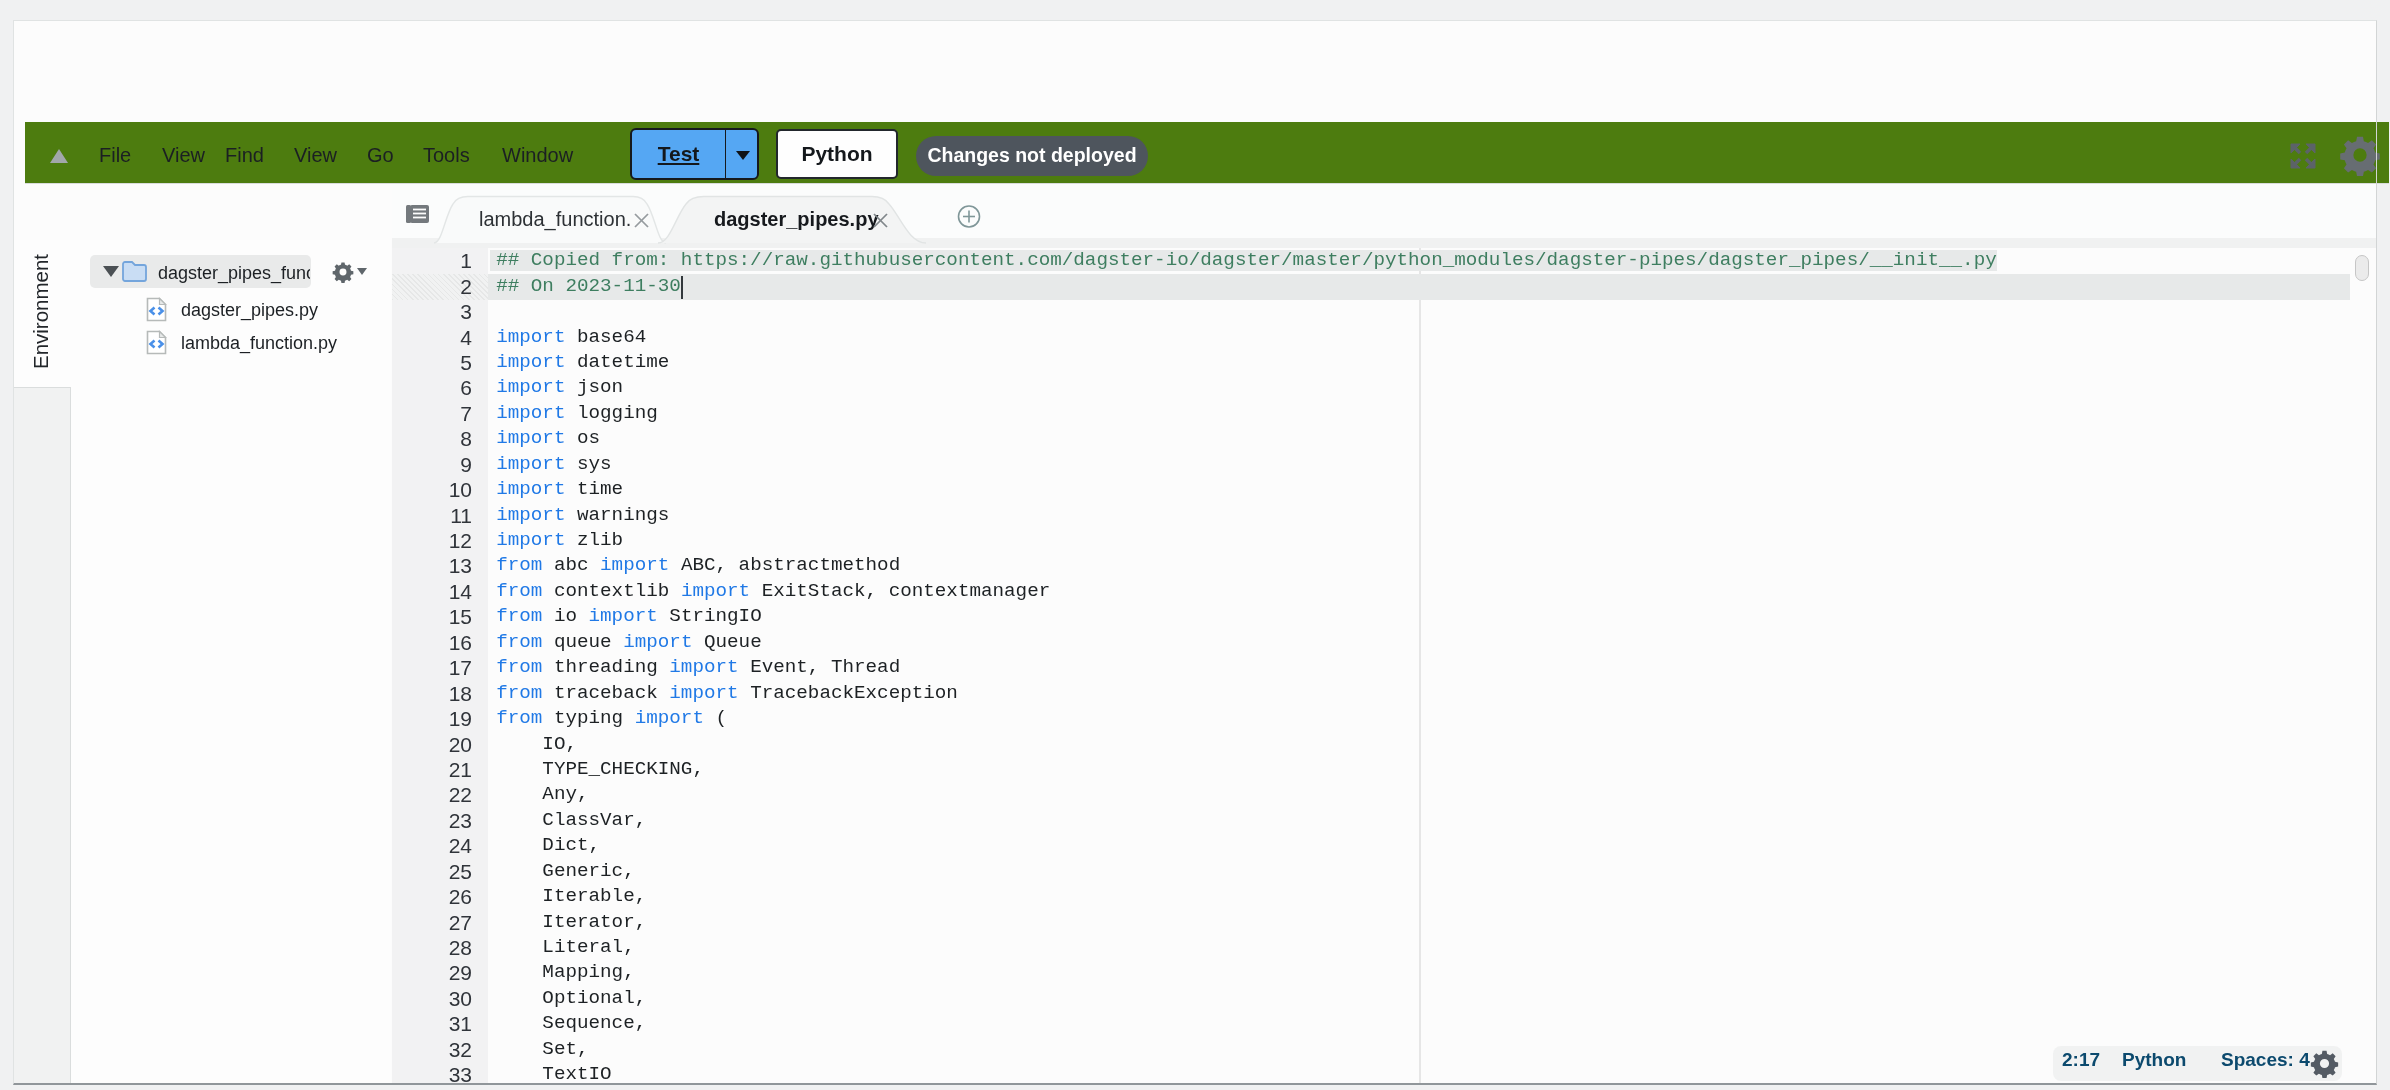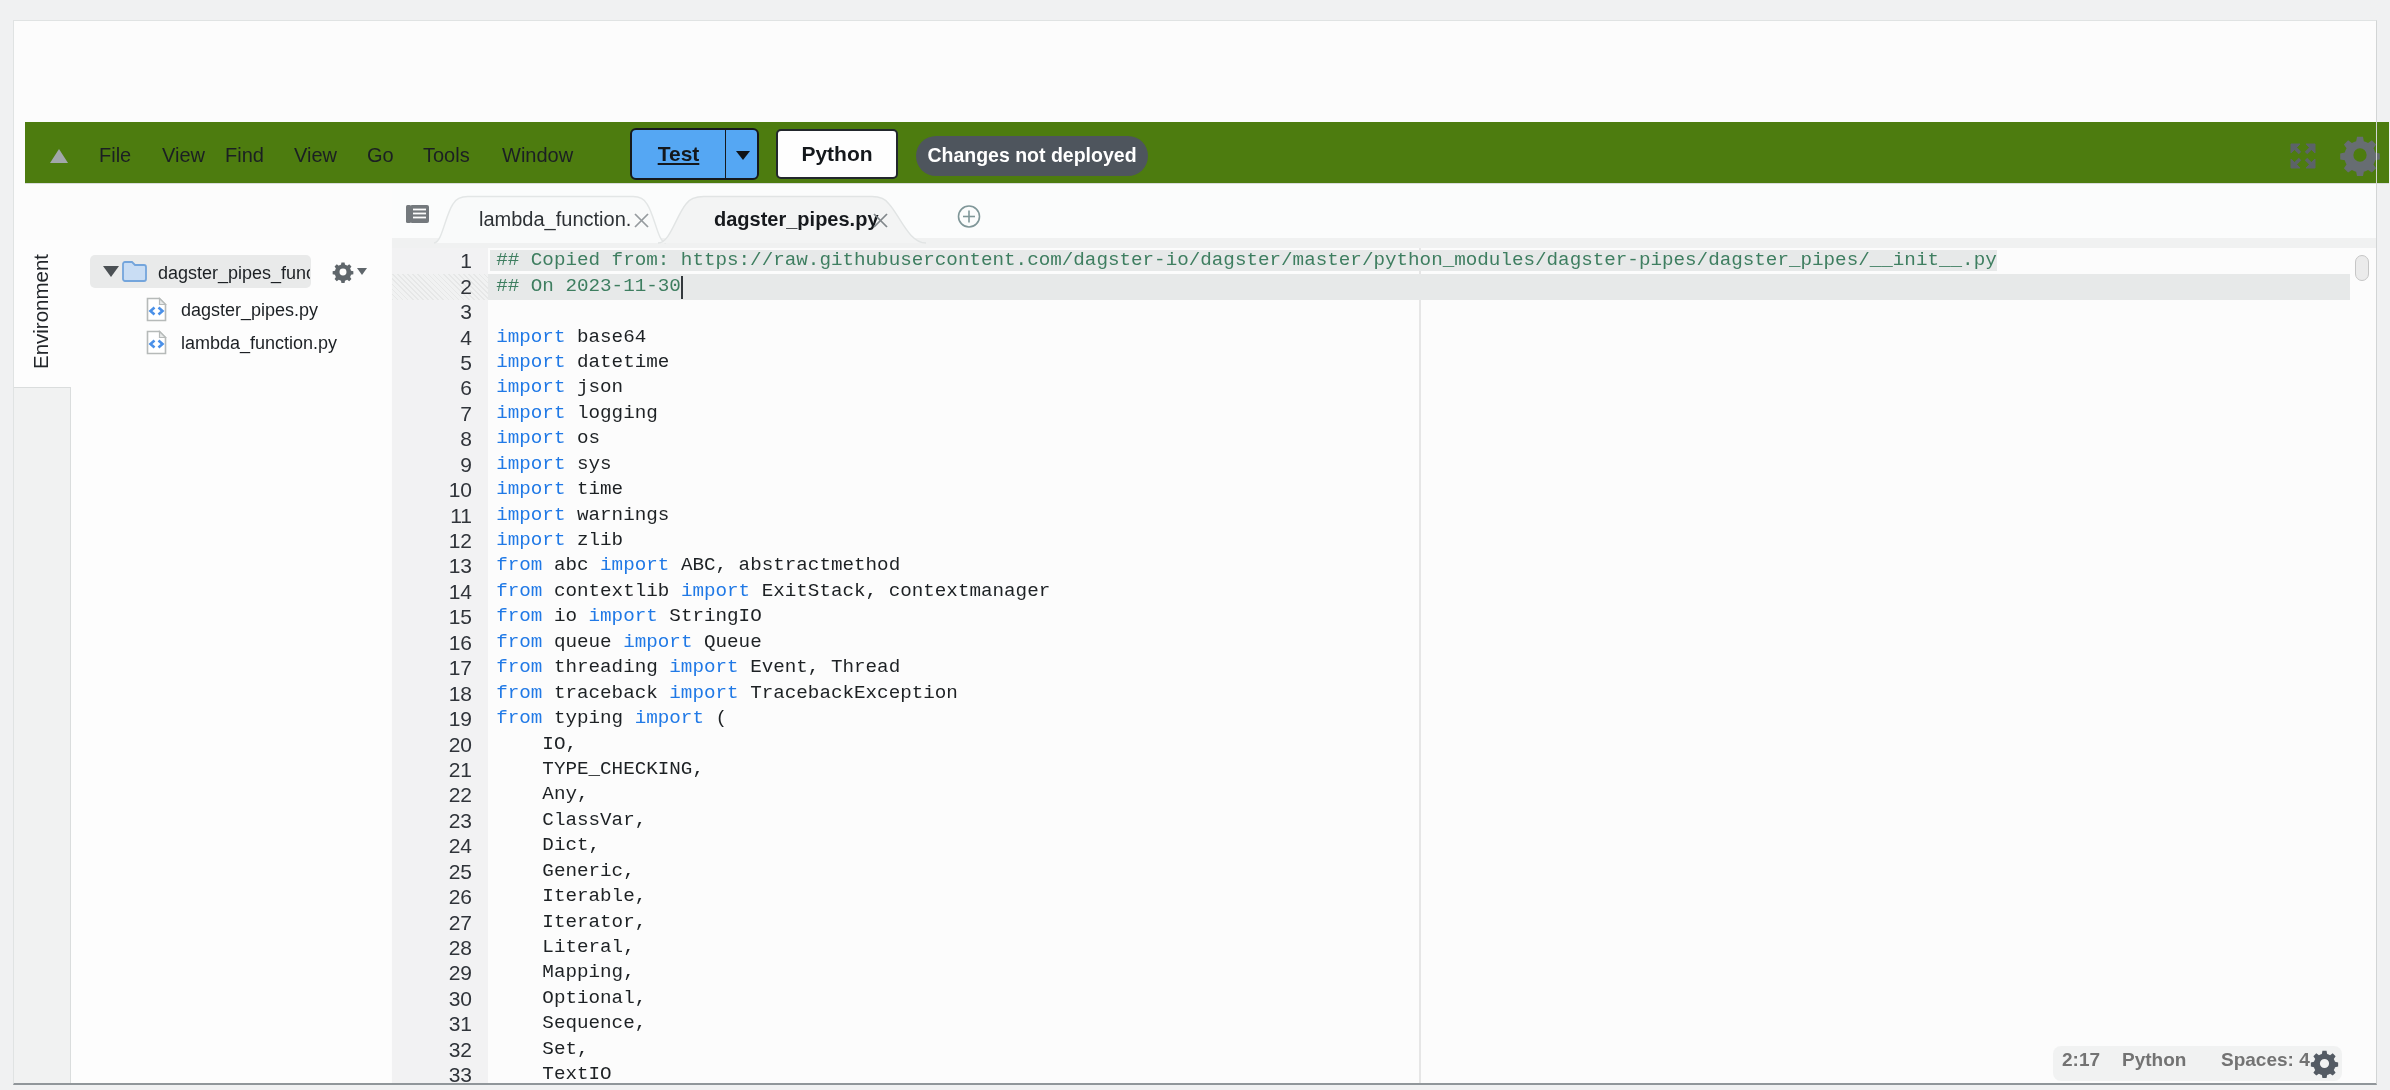--- a/index.html
+++ b/index.html
@@ -51,21 +51,21 @@
   background:repeating-linear-gradient(45deg, #e6e7e7 0 1.2px, #f1f2f2 1.2px 3.6px); }
 #cursor { position:absolute; left:288.5px; top:91.5px; width:2px; height:23px; background:#33383c; }
 pre.code { position:absolute; font-family:"Liberation Mono", monospace; font-size:19.24px; line-height:25.44px; }
 #lnums { left:0px; top:64.2px; width:80px; text-align:right; color:#30343a; font-family:"Liberation Sans", sans-serif; font-size:21px; }
 #codetext { left:104.2px; top:64.2px; color:#1d2124; }
 .c { color:#3e7e60; }
 .k { color:#2079e6; }
 #scrollthumb { position:absolute; left:1963px; top:71px; width:14px; height:26px; border-radius:7px;
   background:#ebebeb; border:1px solid #c6c6c6; }
 #statusw { position:absolute; left:2040px; top:1026px; width:289px; height:35px; background:#f1f2f2;
-  border-radius:8px; font-size:19px; font-weight:bold; color:#737373; }
+  border-radius:8px; font-size:19px; font-weight:bold; color:#0c4a6e; }
 #statusw span { position:absolute; top:3px; }
 #panelborder { position:absolute; left:13px; top:20px; width:2364px; height:1065px;
   border:1px solid #e0e3e3; border-right:1.5px solid #d2d5d5; border-bottom:2px solid #90969a; pointer-events:none; }
 .treetxt { position:absolute; font-size:18px; color:#1c2024; white-space:nowrap; }
 </style>
 </head>
 <body>
 <div id="panel">
   <div id="menubar">
     <div id="collapse"></div>

